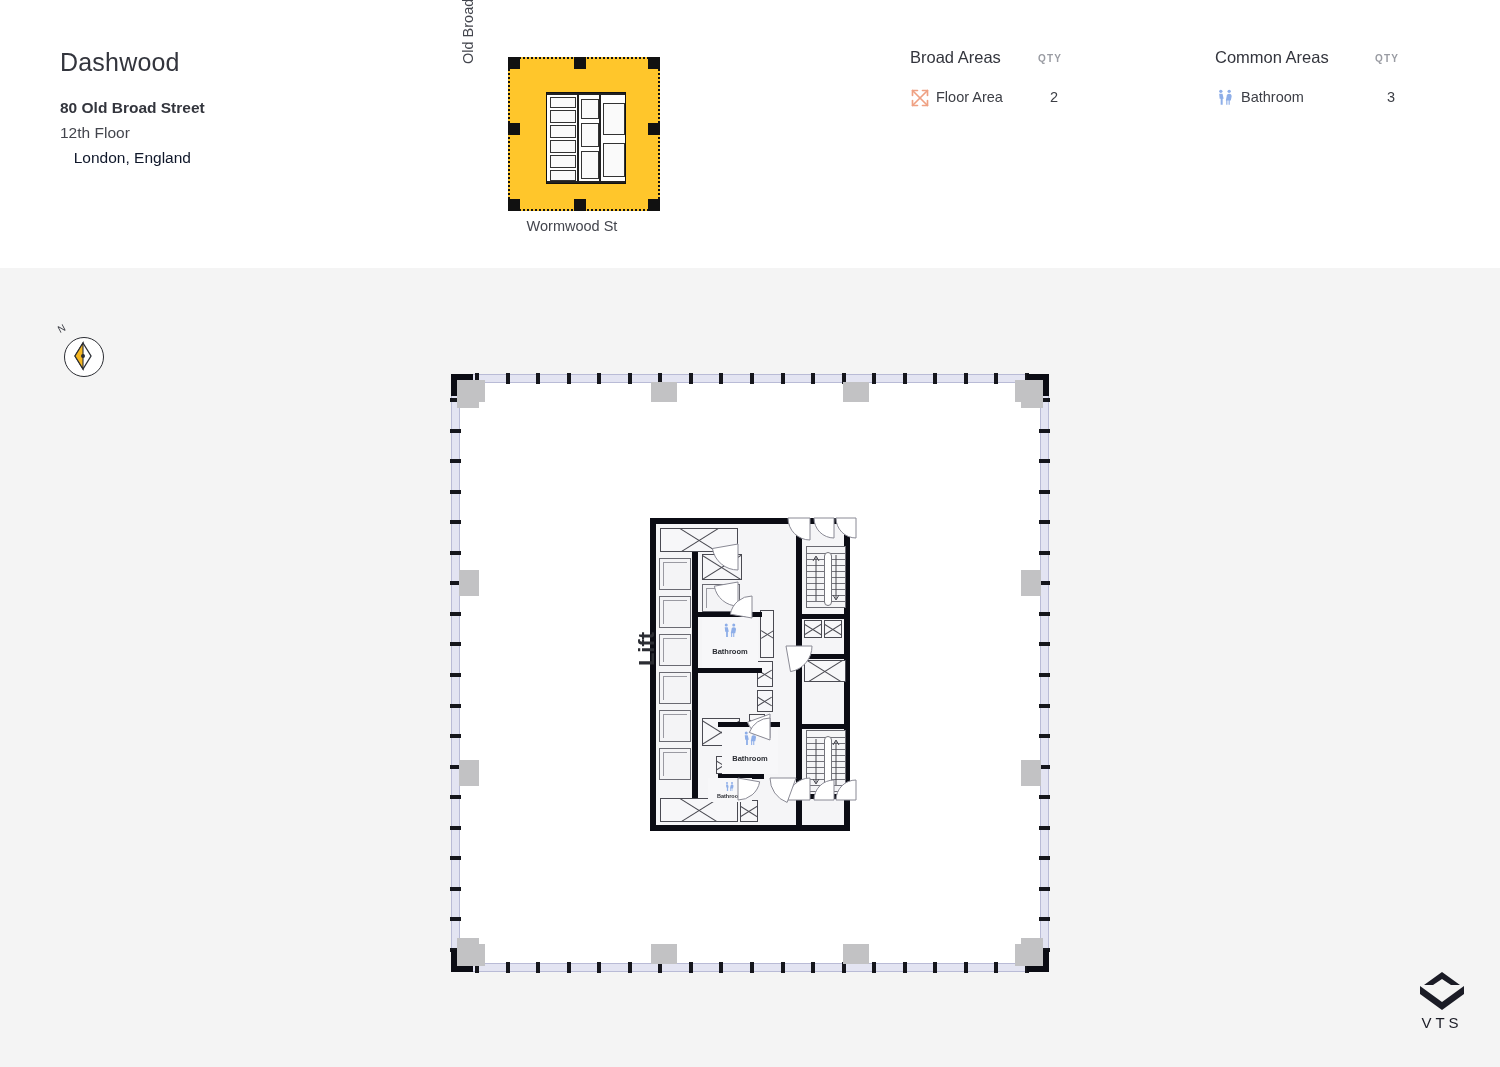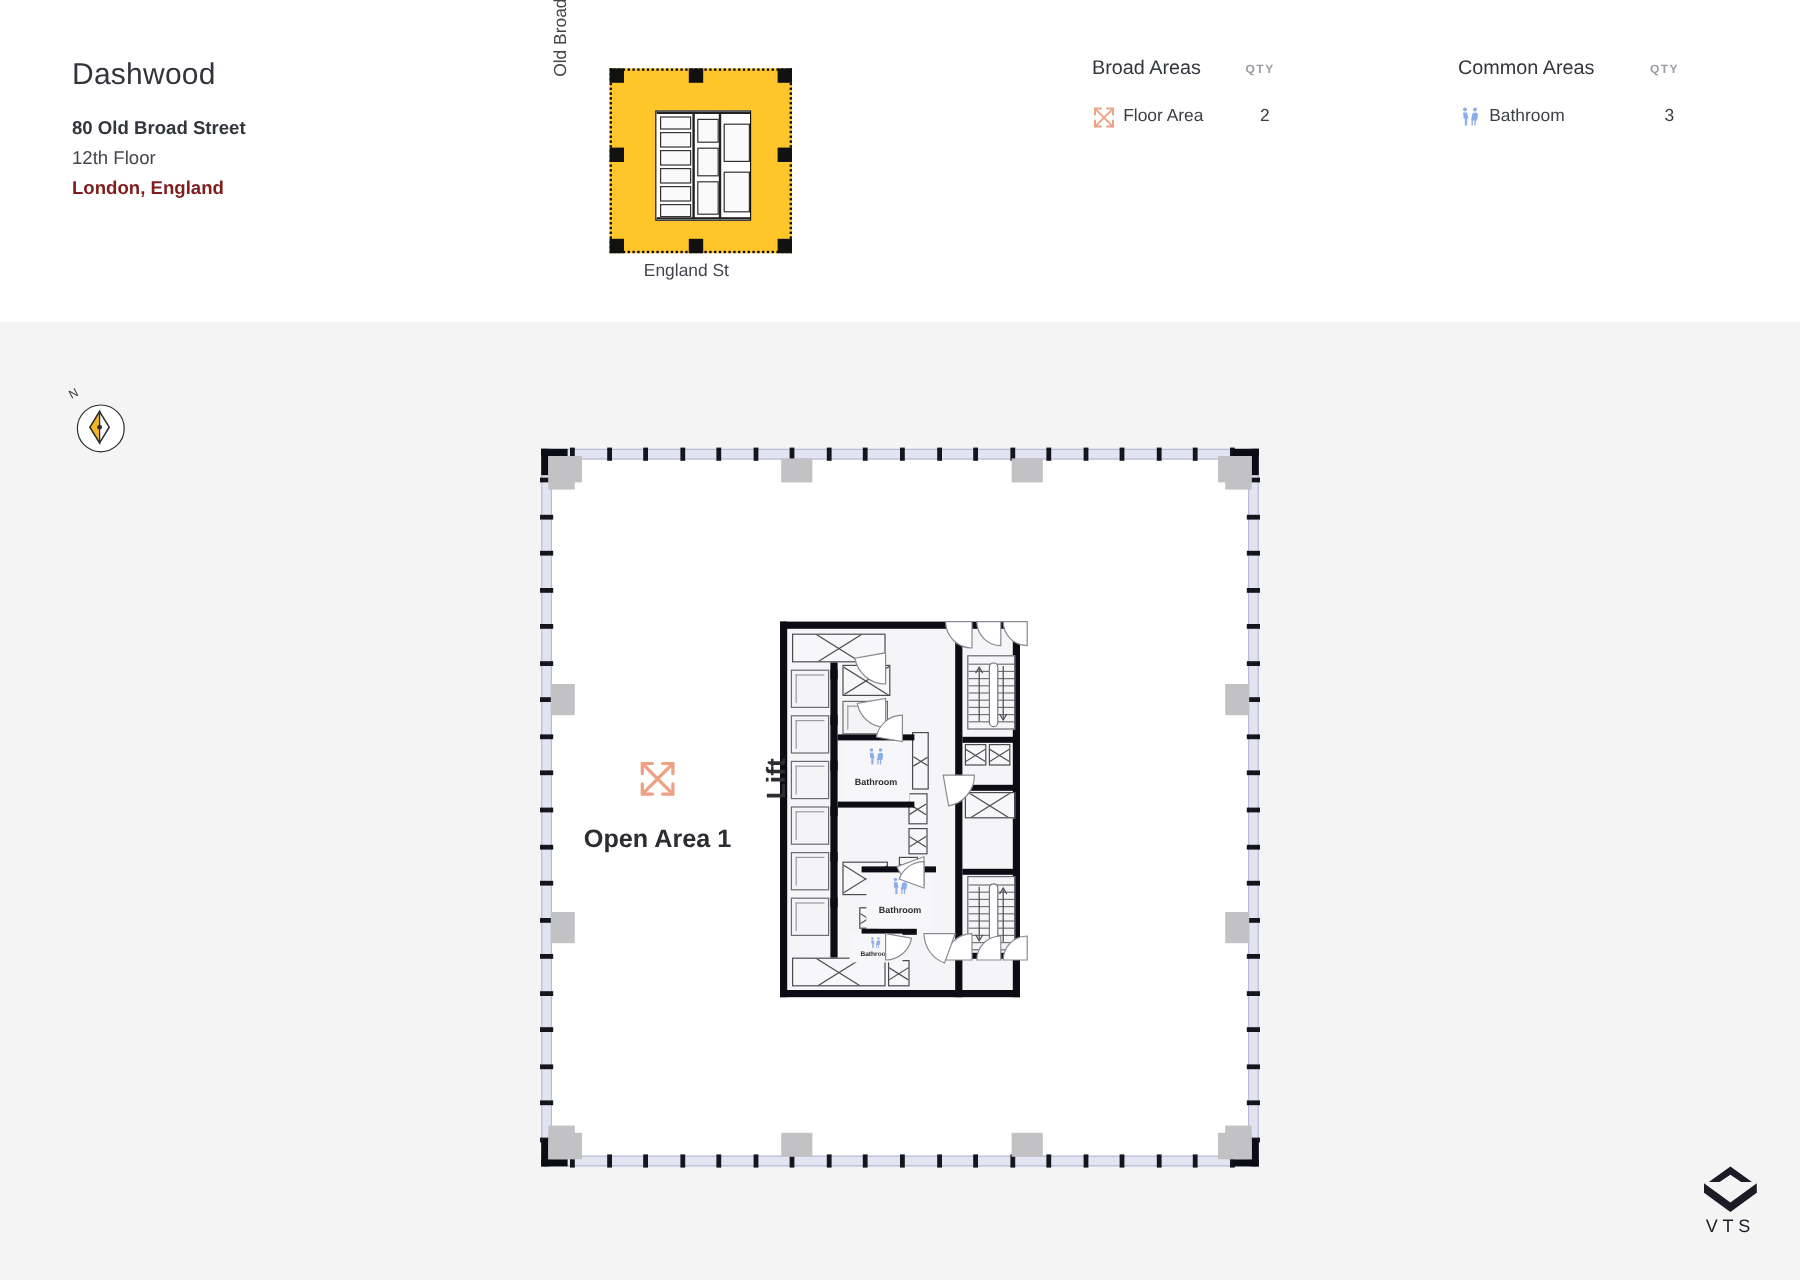--- a/index.html
+++ b/index.html
@@ -18,21 +18,21 @@
   }
   #title-block{position:absolute;left:60px;top:50px;}
   #building-name{
     font-size:25px;font-weight:400;color:#33353d;letter-spacing:.2px;
     line-height:1;
   }
   #address-line{
     margin-top:20px;font-size:15.5px;font-weight:700;color:#33353d;line-height:1.62;
   }
   #floor-line{font-size:15.5px;font-weight:400;color:#43454d;line-height:1.62;}
-  #city-line{font-size:15.5px;font-weight:700;color:#7f1d1d;line-height:1.62;}
+  #city-line{font-size:15.5px;font-weight:400;color:#0f172a;line-height:1.62;text-align:center;}
 
   
   #keyplan{position:absolute;left:462px;top:48px;width:220px;height:200px;}
   #keyplan-street-left{
     position:absolute;left:-2px;top:16px;width:130px;height:18px;
     transform:rotate(-90deg);transform-origin:left top;
     font-size:14.5px;color:#43454d;white-space:nowrap;
     text-align:left;
   }
   #keyplan-box{
@@ -203,21 +203,21 @@
         <div class="kp-cell" style="left:3px;top:62px;width:24px;height:11px;"></div>
         <div class="kp-cell" style="left:3px;top:77px;width:24px;height:9px;"></div>
         <div class="kp-cell" style="left:34px;top:6px;width:16px;height:18px;"></div>
         <div class="kp-cell" style="left:34px;top:30px;width:16px;height:22px;"></div>
         <div class="kp-cell" style="left:34px;top:58px;width:16px;height:26px;"></div>
         <div class="kp-cell" style="left:56px;top:10px;width:20px;height:30px;"></div>
         <div class="kp-cell" style="left:56px;top:50px;width:20px;height:32px;"></div>
       </div>
     </div>
 
-    <div id="keyplan-street-bottom">England St</div>
+    <div id="keyplan-street-bottom">Wormwood St</div>
   </div>
 
   <div class="legend-group" id="legend-work">
     <div class="legend-head">
       <div class="legend-title">Broad Areas</div>
       <div class="legend-qty-head">QTY</div>
     </div>
     <div class="legend-row">
       <span class="legend-icon">
         <svg width="20" height="20" viewBox="0 0 24 24" fill="none" stroke="#EFA183" stroke-width="2" stroke-linecap="round" stroke-linejoin="round">
@@ -525,33 +525,20 @@
             <path d="M 150 262 L 129.32676234271003 254.47555684683527 A 22 22 0 0 1 150 240 Z" fill="#ffffff" stroke="#8a8a95" stroke-width="1"></path>
             <path d="M 176 300 L 150 300 A 26 26 0 0 0 167.10747627353263 324.4320081404336 Z" fill="#ffffff" stroke="#8a8a95" stroke-width="1"></path>
             <path d="M 118 300 L 139.66577056626858 303.8202599086725 A 22 22 0 0 1 118 322 Z" fill="#ffffff" stroke="#8a8a95" stroke-width="1"></path>
           </svg>
         </div>
 
       <div id="lift-label">Lift</div>
     </div>
   </div>
 
-  <div class="open-area" id="open-area-1">
-    <div class="oa-icon">
-      <svg width="34" height="34" viewBox="0 0 24 24" fill="none" stroke="#EFA183" stroke-width="1.9" stroke-linecap="round" stroke-linejoin="round">
-        <polyline points="3,9 3,3 9,3"></polyline>
-        <polyline points="15,3 21,3 21,9"></polyline>
-        <polyline points="21,15 21,21 15,21"></polyline>
-        <polyline points="9,21 3,21 3,15"></polyline>
-        <line x1="3" y1="3" x2="21" y2="21"></line>
-        <line x1="21" y1="3" x2="3" y2="21"></line>
-      </svg>
-    </div>
-    <div class="oa-label">Open Area 1</div>
-  </div>
 
 
 
   <div id="vts">
     <svg width="76" height="42" viewBox="0 0 76 42">
       <polygon points="38,4 56,17 47,17 38,11 29,17 20,17" fill="#1b1c26"></polygon>
       <polygon points="16,18 38,34 60,18 60,26 38,42 16,26" fill="#1b1c26"></polygon>
     </svg>
     <div id="vts-name">VTS</div>
   </div>

